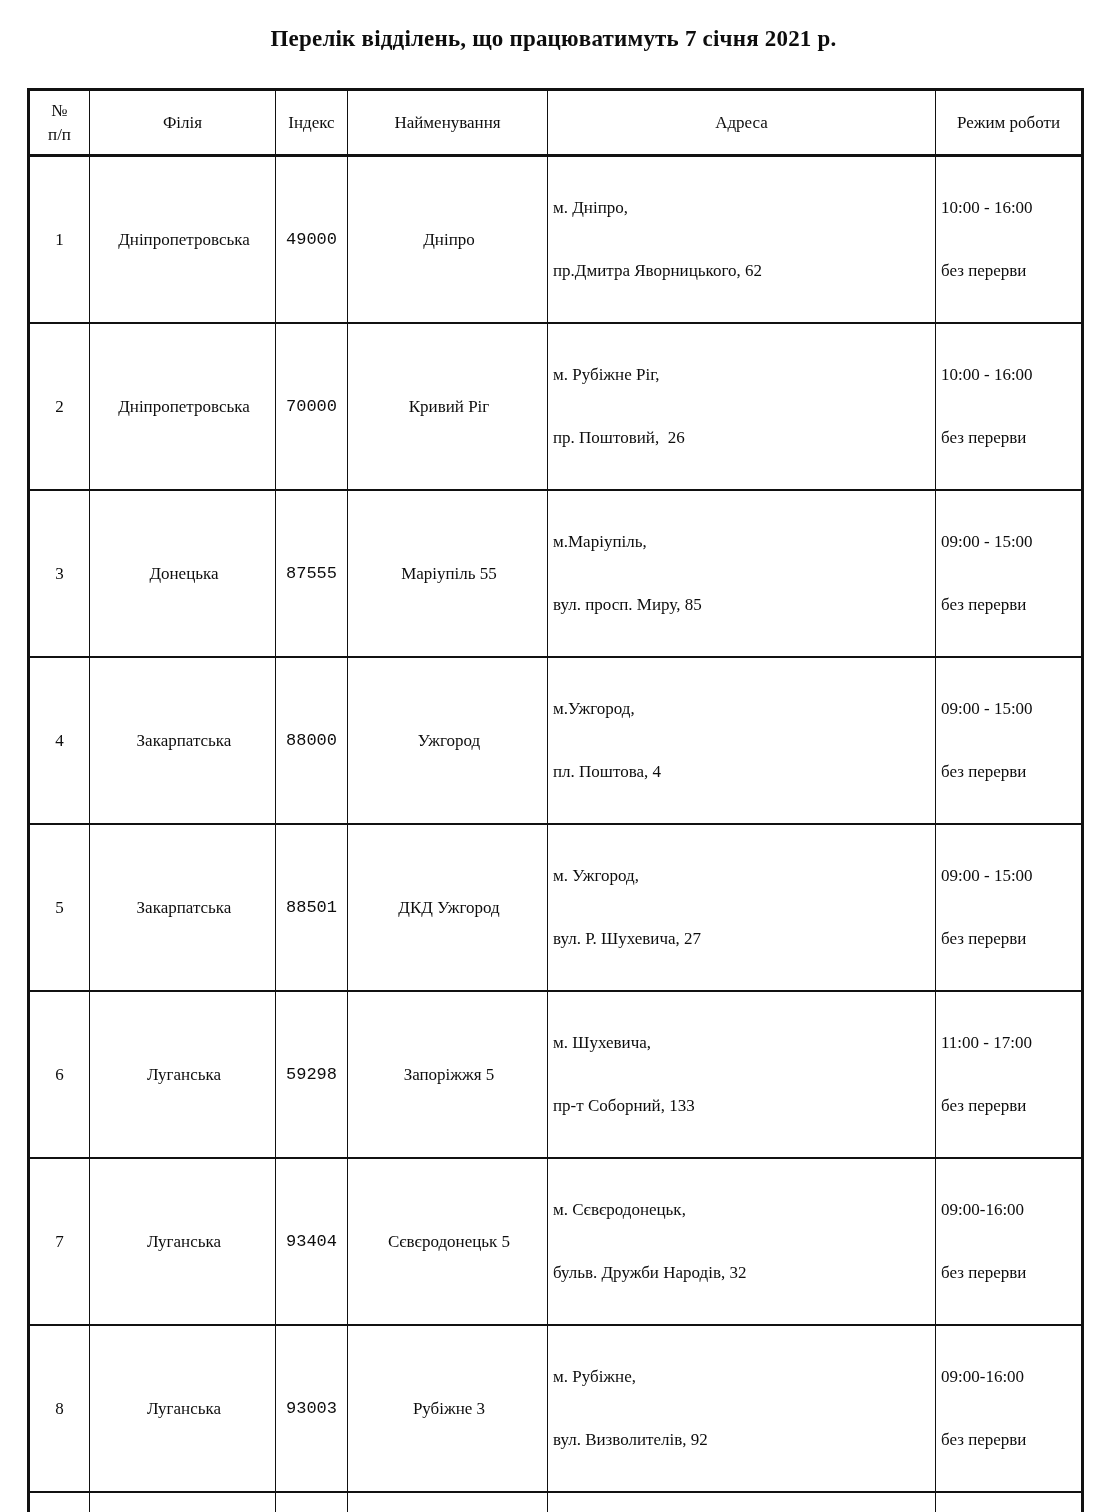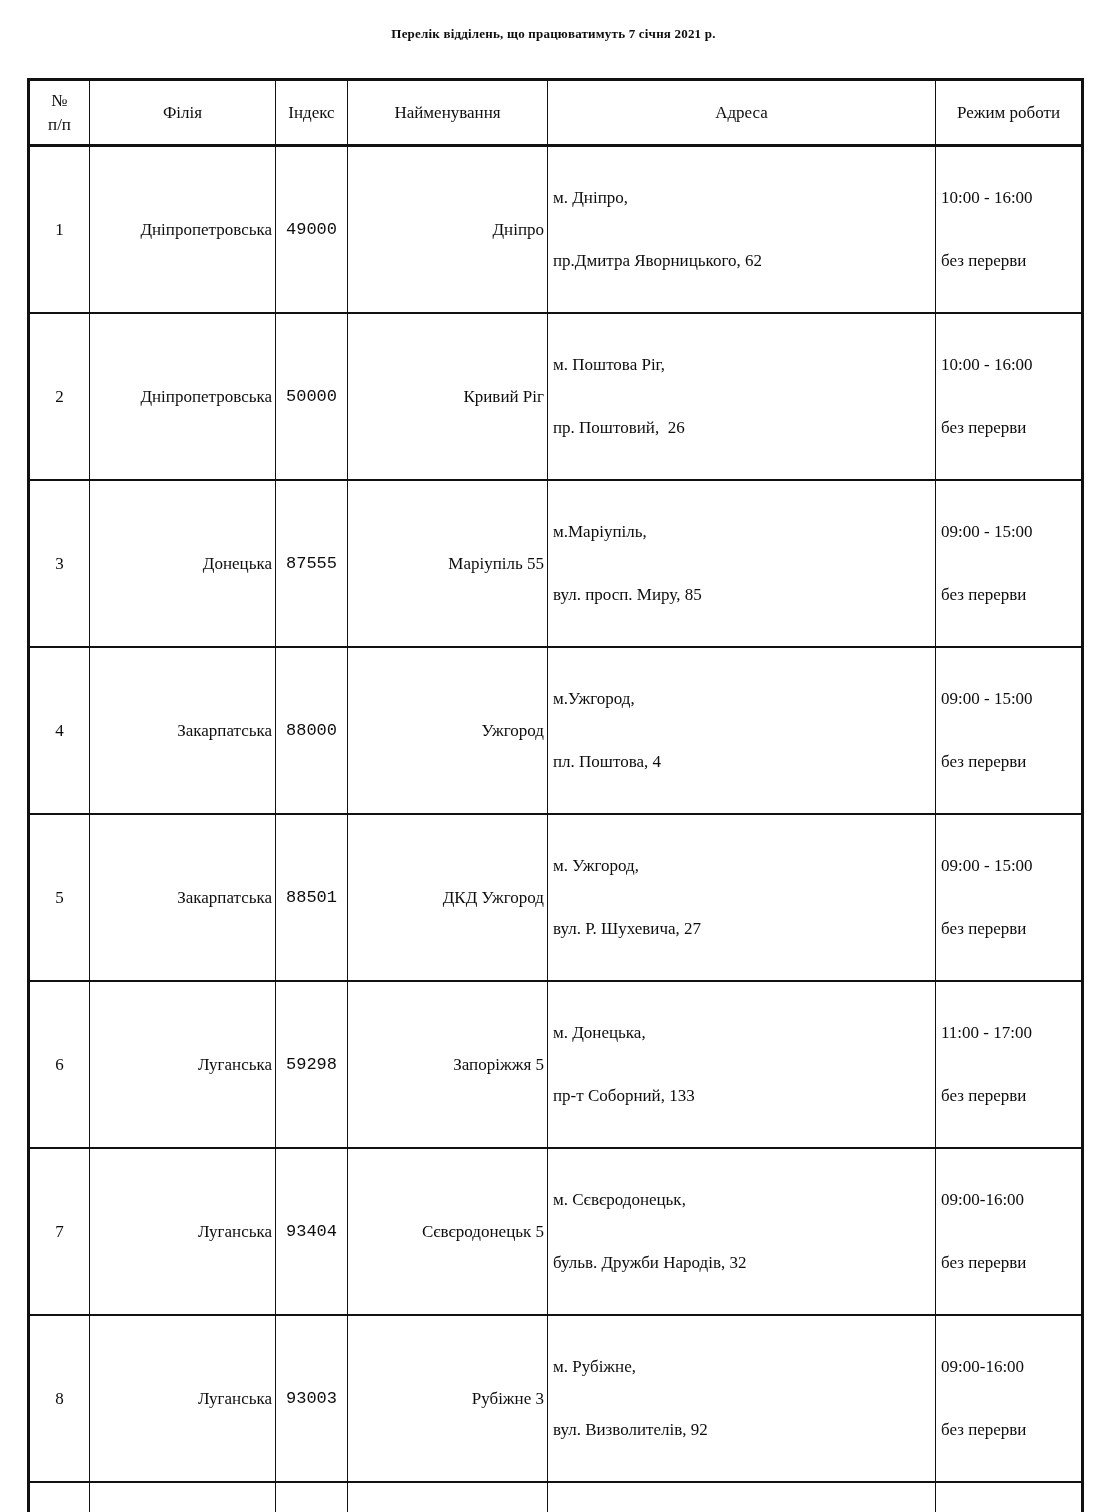--- a/index.html
+++ b/index.html
@@ -8,21 +8,21 @@
     width: 1107px;
     height: 1512px;
     font-family: "Liberation Serif", "DejaVu Serif", serif;
     color: #0d0d0d;
     position: relative;
     overflow: hidden;
   }
   .page-title {
     padding-top: 26px;
     text-align: center;
-    font-size: 13px;
+    font-size: 23px;
     font-weight: bold;
     letter-spacing: 0.2px;
   }
   table.branches {
     margin-left: 27px;
     margin-top: 36px;
     width: 1054px;
     border-collapse: collapse;
     table-layout: fixed;
     border: 3px solid #111111;
@@ -43,21 +43,21 @@
   }
   th.col-num { white-space: pre-line; }
   tbody td {
     height: 46.5px;
     border-top-width: 2px;
     border-bottom-width: 2px;
     vertical-align: middle;
   }
   td.col-num  { text-align: center; }
   td.col-zip  { text-align: center; font-family: Liberation Mono, monospace; }
-  td.col-branch, td.col-name { text-align: right; padding-left: 6px; padding-right: 3px; }
+  td.col-branch, td.col-name { text-align: center; padding-left: 6px; padding-right: 3px; }
   td.col-addr, td.col-hours  { text-align: left; padding-left: 5px; padding-right: 0; vertical-align: middle; }
   td.col-addr div, td.col-hours div {
     line-height: 22.5px;
   }
 </style>
 </head>
 <body>
 
 <h1 class="page-title">Перелік відділень, що працюватимуть 7 січня 2021 р.</h1>
 
@@ -93,24 +93,24 @@
     </td>
     <td class="col-hours">
       <div>10:00 - 16:00</div>
       <div>без перерви</div>
     </td>
   </tr>
 
   <tr>
     <td class="col-num">2</td>
     <td class="col-branch">Дніпропетровська</td>
-    <td class="col-zip">50000</td>
+    <td class="col-zip">70000</td>
     <td class="col-name">Кривий Ріг</td>
     <td class="col-addr">
-      <div>м. Поштова Ріг,</div>
+      <div>м. Рубіжне Ріг,</div>
       <div>пр. Поштовий,  26</div>
     </td>
     <td class="col-hours">
       <div>10:00 - 16:00</div>
       <div>без перерви</div>
     </td>
   </tr>
 
   <tr>
     <td class="col-num">3</td>
@@ -156,21 +156,21 @@
       <div>без перерви</div>
     </td>
   </tr>
 
   <tr>
     <td class="col-num">6</td>
     <td class="col-branch">Луганська</td>
     <td class="col-zip">59298</td>
     <td class="col-name">Запоріжжя 5</td>
     <td class="col-addr">
-      <div>м. Донецька,</div>
+      <div>м. Шухевича,</div>
       <div>пр-т Соборний, 133</div>
     </td>
     <td class="col-hours">
       <div>11:00 - 17:00</div>
       <div>без перерви</div>
     </td>
   </tr>
 
   <tr>
     <td class="col-num">7</td>

